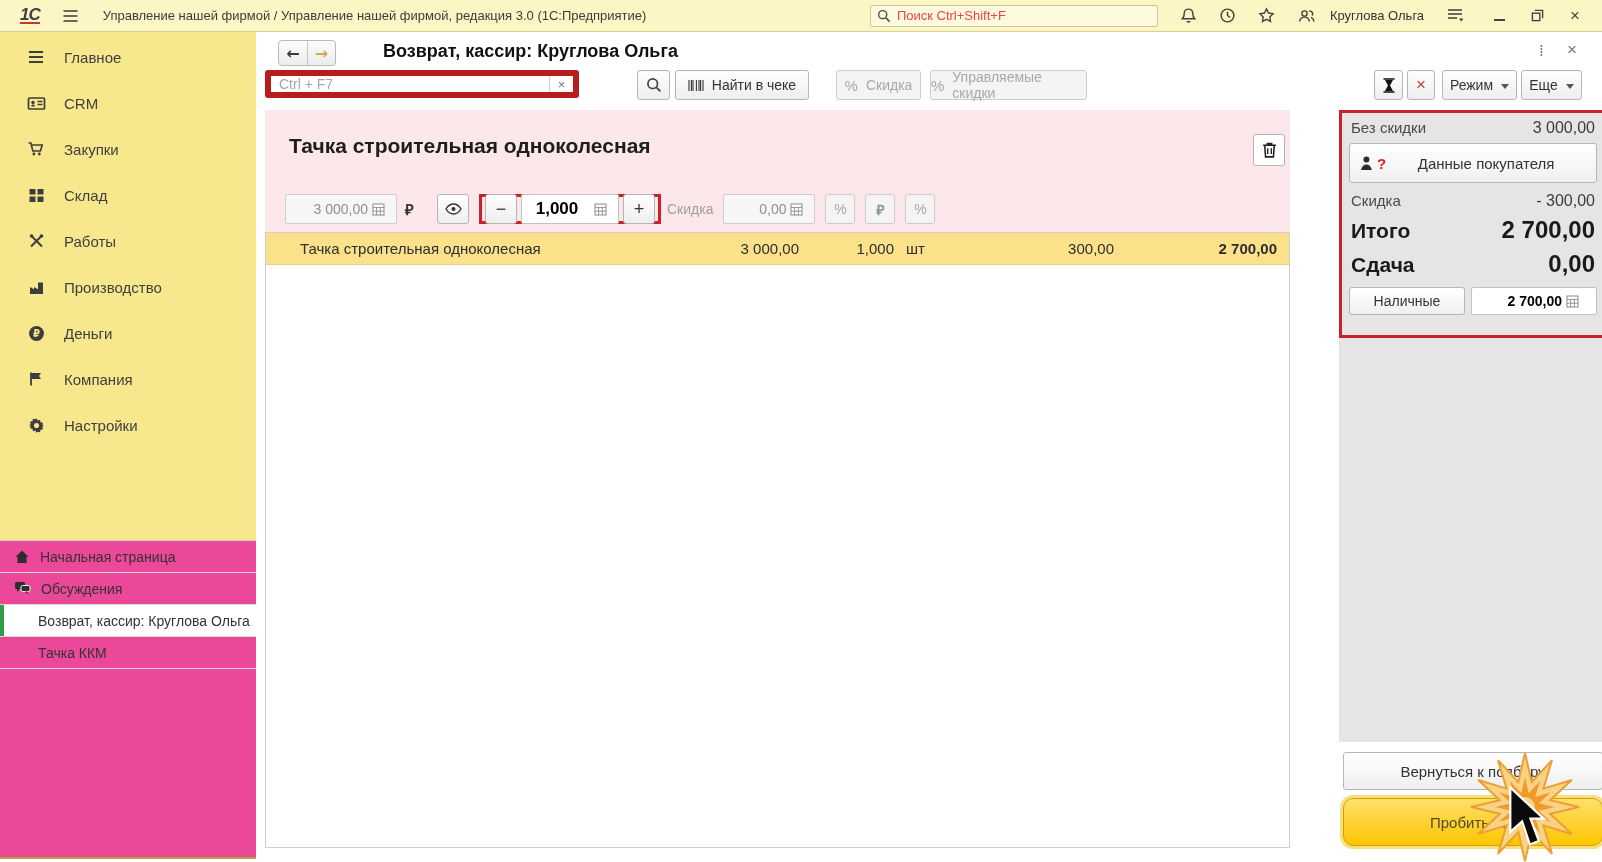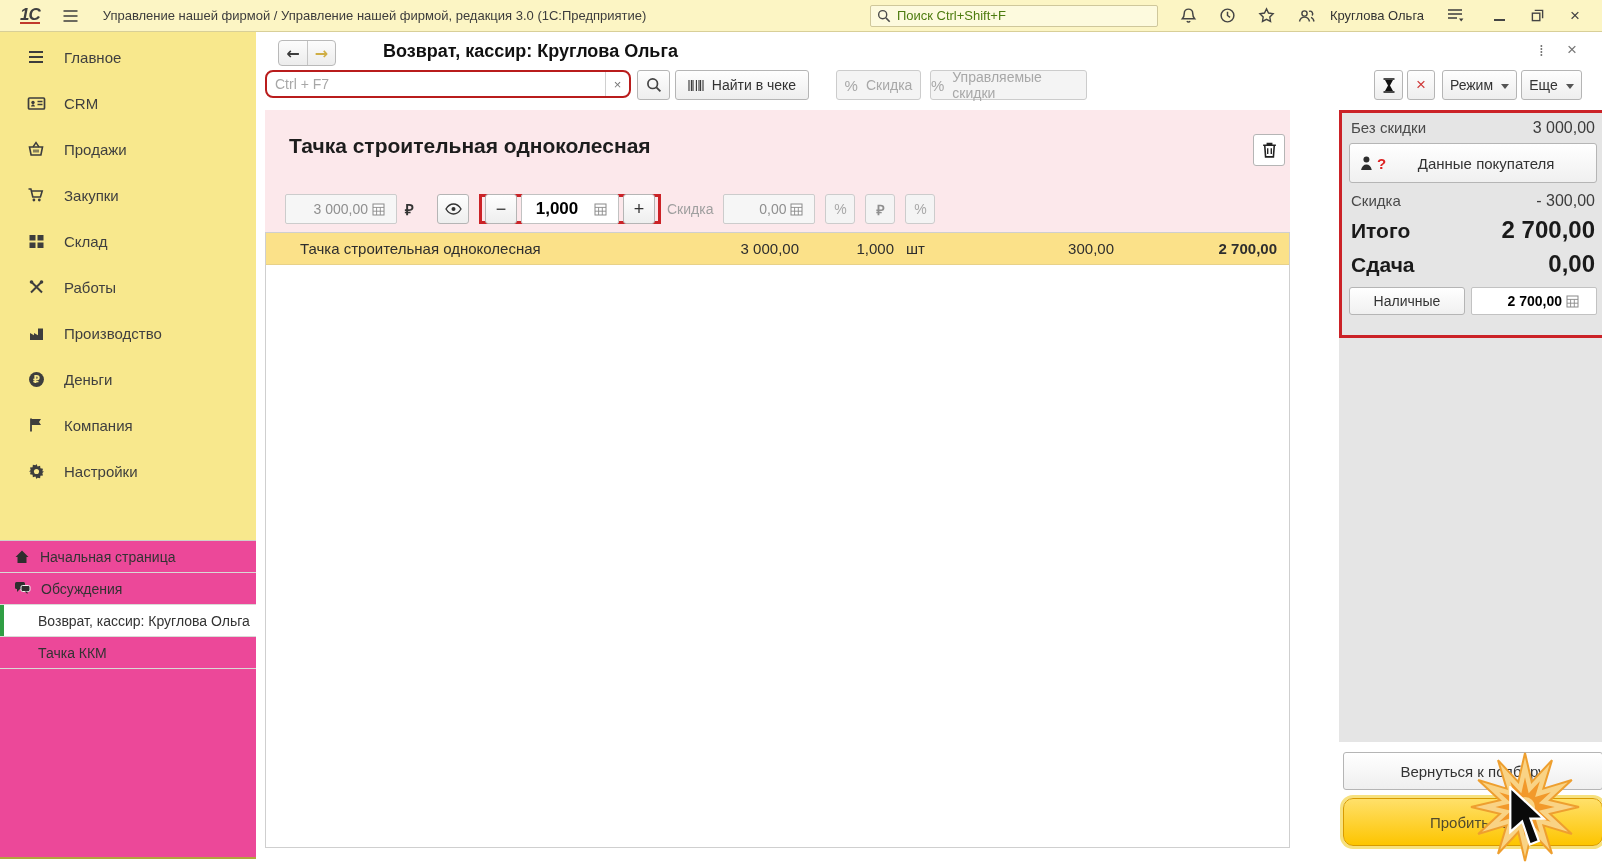--- a/index.html
+++ b/index.html
@@ -13,21 +13,21 @@
   
   .topbar { position:absolute; left:0; top:0; width:1602px; height:32px;
     background:#fcf5c4; border-bottom:1px solid #d8cf98; display:flex; align-items:center; }
   .logo { margin-left:20px; font-weight:bold; font-style:italic; font-size:17px;
     color:#404040; border-bottom:2px solid #c0392b; line-height:15px; letter-spacing:-1px; }
   .tb-burger { margin-left:22px; }
   .tb-title { margin-left:24px; font-size:13px; color:#3c3c3c; white-space:nowrap; }
   .tb-search { margin-left:auto; width:288px; height:22px; background:#fdfade;
     border:1px solid #cfc79b; border-radius:2px; display:flex; align-items:center;
     padding:0 6px; gap:6px; }
-  .tb-search .ph { color:#4d7c0f; font-size:13px; }
+  .tb-search .ph { color:#ef4444; font-size:13px; }
   .tb-ico { margin-left:22px; cursor:pointer; }
   .tb-user { margin-left:14px; font-size:13px; color:#333; }
   .winctl { display:flex; align-items:center; gap:26px; margin:0 22px 0 30px; }
   .minbar { width:11px; height:2px; background:#444; margin-top:8px; }
   .closex { font-size:17px; color:#444; line-height:10px; }
 
   
   .sidebar { position:absolute; left:0; top:32px; width:256px; height:508px;
     background:#f8e88d; padding-top:2px; }
   .side-item { height:46px; display:flex; align-items:center; gap:18px;
@@ -58,22 +58,22 @@
   .form-close { position:absolute; left:1311px; top:8px; color:#777; font-size:17px; cursor:pointer; }
 
   
   .btn { position:absolute; top:38px; height:30px; border:1px solid #b5b5b5; border-radius:3px;
     background:linear-gradient(#fefefe,#eeeeee); color:#333; font-size:14px;
     display:flex; align-items:center; justify-content:center; gap:8px; cursor:pointer; }
   .btn.disabled { background:#f4f4f4; color:#a8a8a8; border-color:#cccccc; cursor:default; }
   .caret { width:0; height:0; border-left:4px solid transparent; border-right:4px solid transparent;
     border-top:5px solid #555; margin-top:2px; }
   .pct { font-size:15px; color:#a8a8a8; }
-  .search-field { position:absolute; left:9px; top:38px; width:366px; height:28px;
-    border:2px solid #b91c1c; border-radius:8px; background:#fff; display:flex; align-items:stretch; }
+  .search-field { position:absolute; left:9px; top:38px; width:314px; height:28px;
+    border:6px solid #b91c1c; border-radius:3px; background:#fff; display:flex; align-items:stretch; }
   .search-field input { flex:1; border:0; outline:0; background:transparent; padding:0 8px;
     font-size:14px; font-family:inherit; color:#333; }
   .search-field input::placeholder { color:#a7a7a7; }
   .clear-box { width:24px; border-left:1px solid #d0d0d0; display:flex; align-items:center;
     justify-content:center; color:#777; font-size:13px; cursor:pointer; }
 
   
   .pink { position:absolute; left:9px; top:78px; width:1025px; height:122px; background:#fce8eb; }
   .prod-title { position:absolute; left:24px; top:24px; font-size:21px; font-weight:bold; color:#1d1d1d; }
   .trash-btn { position:absolute; left:988px; top:24px; width:32px; height:32px;
@@ -214,30 +214,20 @@
   <div class="side-item">
     <span class="ic">
         <svg width="19" height="16" viewBox="0 0 18 16">
           <rect x="1" y="3" width="16" height="11" rx="1" fill="none" stroke="#3d3d3d" stroke-width="1.7"></rect>
           <circle cx="5.5" cy="7.5" r="1.7" fill="#3d3d3d"></circle>
           <path d="M3.5 11.5c.4-1.4 1.1-2 2-2s1.6.6 2 2z" fill="#3d3d3d"></path>
           <path d="M10 6.5h5M10 9.5h5" stroke="#3d3d3d" stroke-width="1.4"></path>
         </svg>
       </span>
     <span>CRM</span>
-  </div>
-  <div class="side-item">
-    <span class="ic">
-        <svg width="18" height="16" viewBox="0 0 16 16">
-          <path d="M1.5 6h13l-1.6 8h-9.8z" fill="none" stroke="#3d3d3d" stroke-width="1.6"></path>
-          <path d="M5 6l3-4.5L11 6" fill="none" stroke="#3d3d3d" stroke-width="1.4"></path>
-          <path d="M6 8.5v3M8 8.5v3M10 8.5v3" stroke="#3d3d3d" stroke-width="1.2"></path>
-        </svg>
-      </span>
-    <span>Продажи</span>
   </div>
   <div class="side-item">
     <span class="ic">
         <svg width="19" height="16" viewBox="0 0 18 16">
           <path d="M1 2h2.4l1.9 8h7.6l1.8-6H4" fill="none" stroke="#3d3d3d" stroke-width="1.6"></path>
           <circle cx="6.4" cy="13" r="1.4" fill="#3d3d3d"></circle>
           <circle cx="11.8" cy="13" r="1.4" fill="#3d3d3d"></circle>
         </svg>
       </span>
     <span>Закупки</span>

